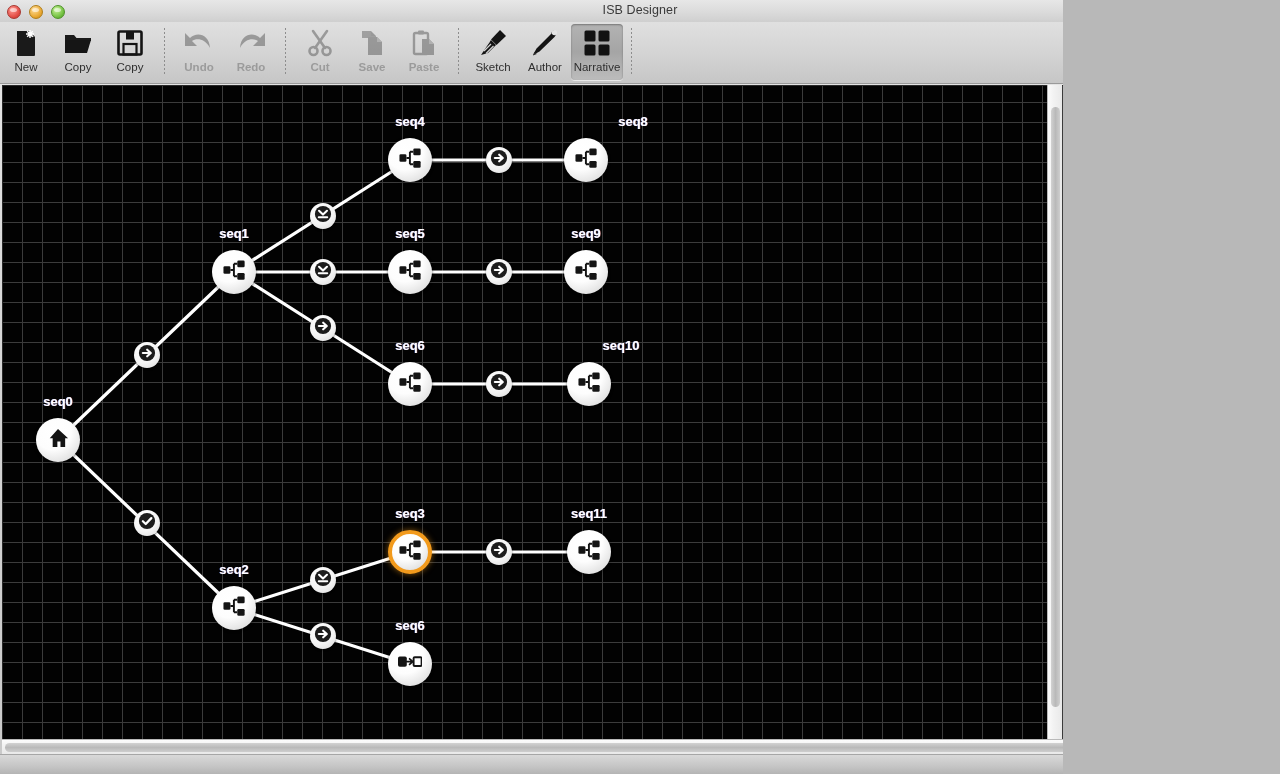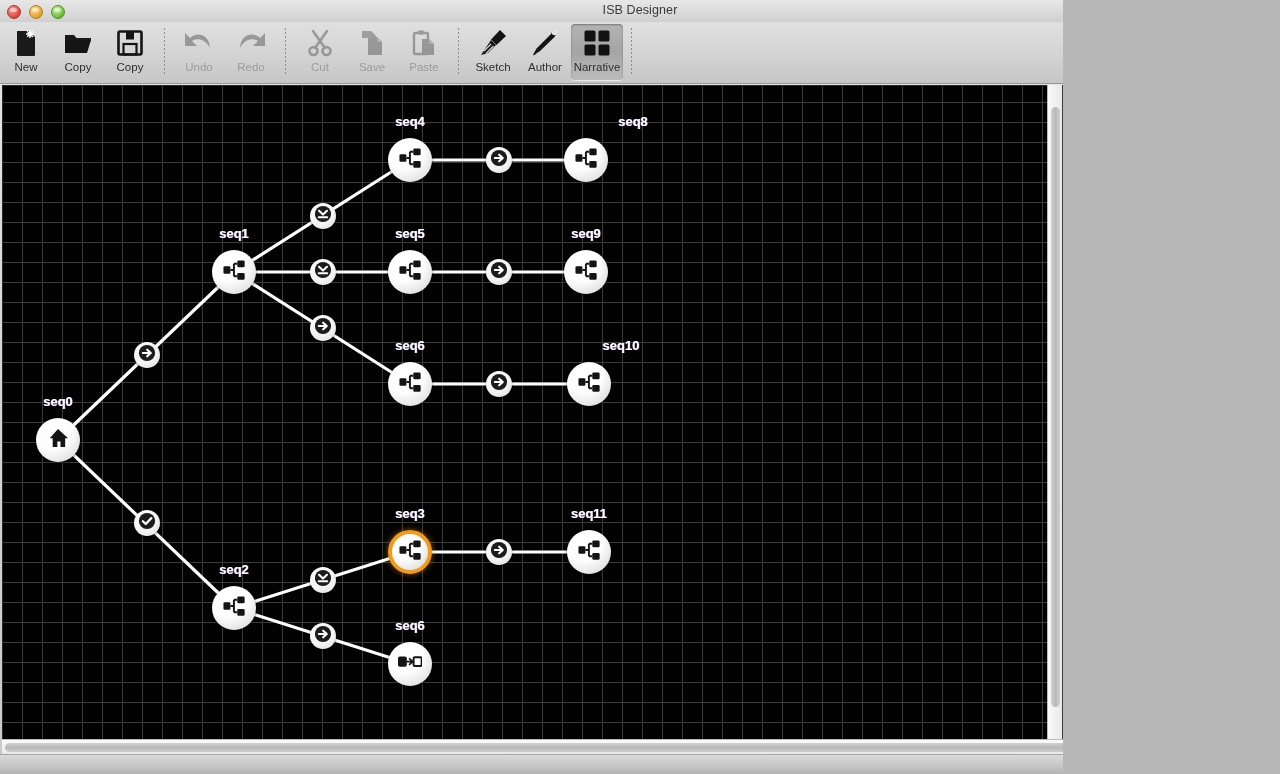--- a/index.html
+++ b/index.html
@@ -114,21 +114,21 @@
     align-items: center;
     justify-content: center;
   }
   .tb-label {
     margin-top: 3px;
     font-size: 11.5px;
     color: #2e2e2e;
     font-family: "Liberation Sans", sans-serif;
     white-space: nowrap;
   }
-  .tb-item.disabled .tb-label { color: #9b9b9b; }
+  .tb-item.disabled .tb-label { color: #9b9b9b; font-weight: bold; }
   .tb-item.disabled .tb-icon  { opacity: 0.52; }
 
   
   #canvas-wrap {
     position: absolute;
     left: 2px; top: 85px;
     width: 1262px;
     height: 655px;
     background: #000;
     overflow: hidden;

